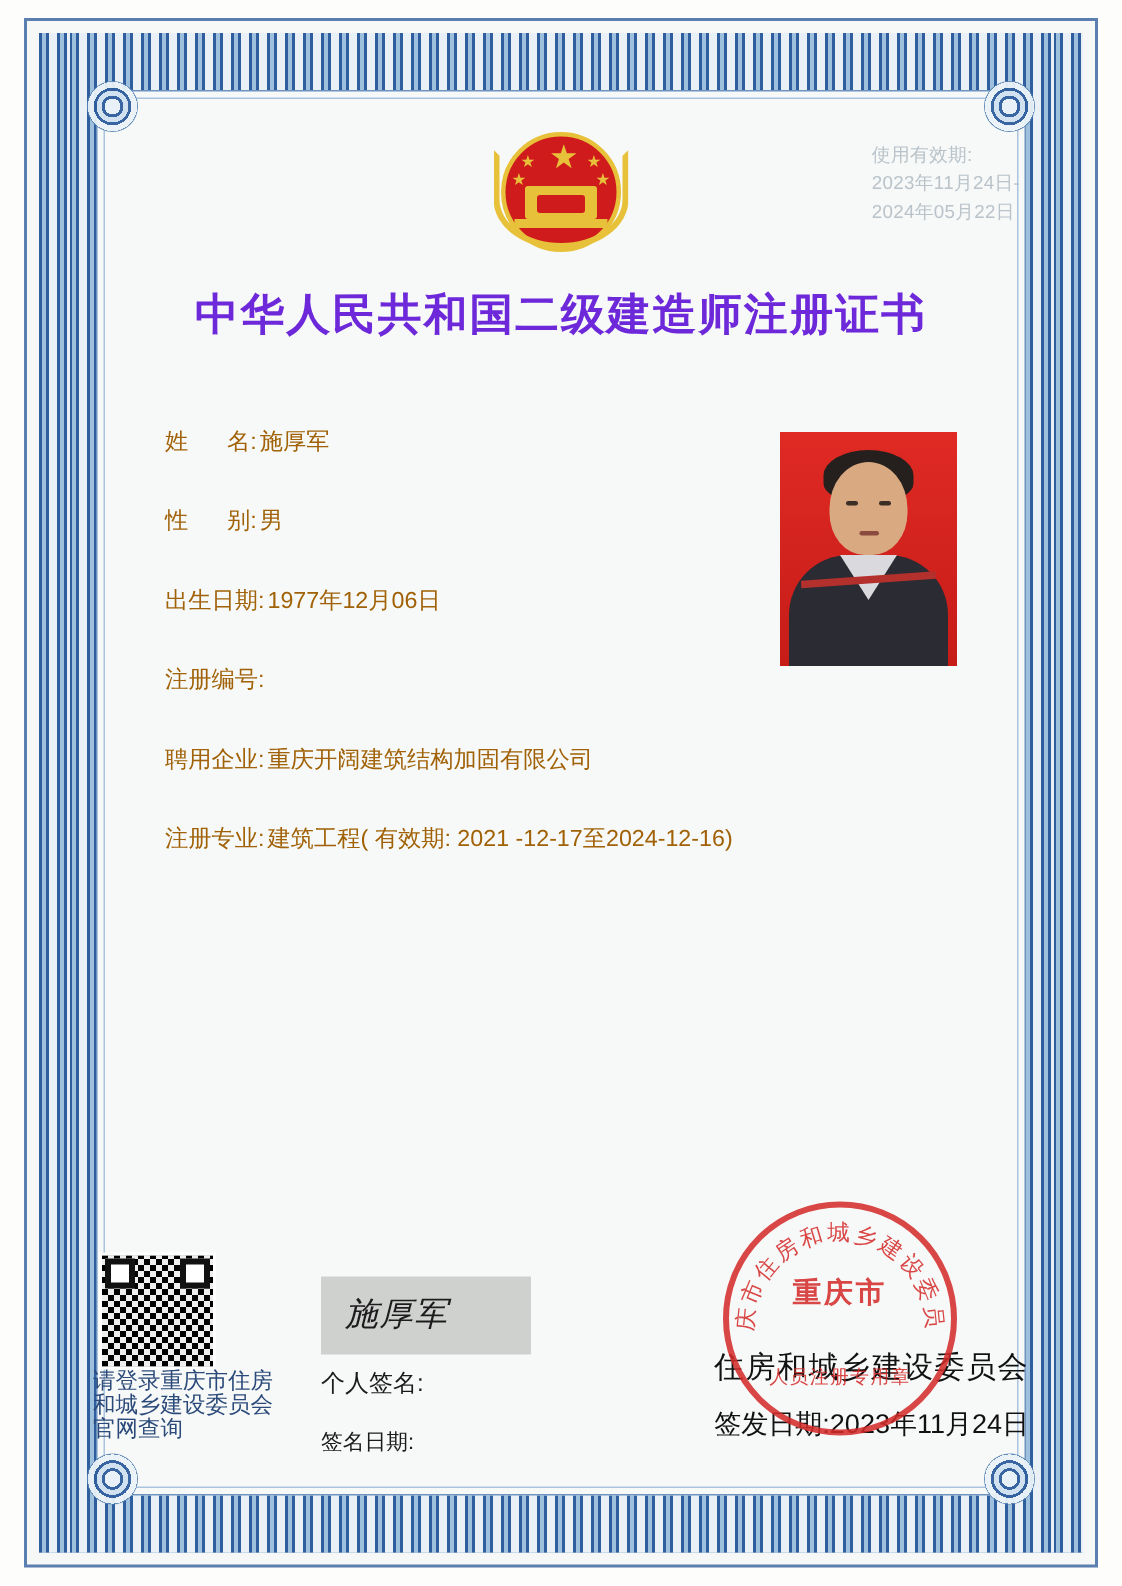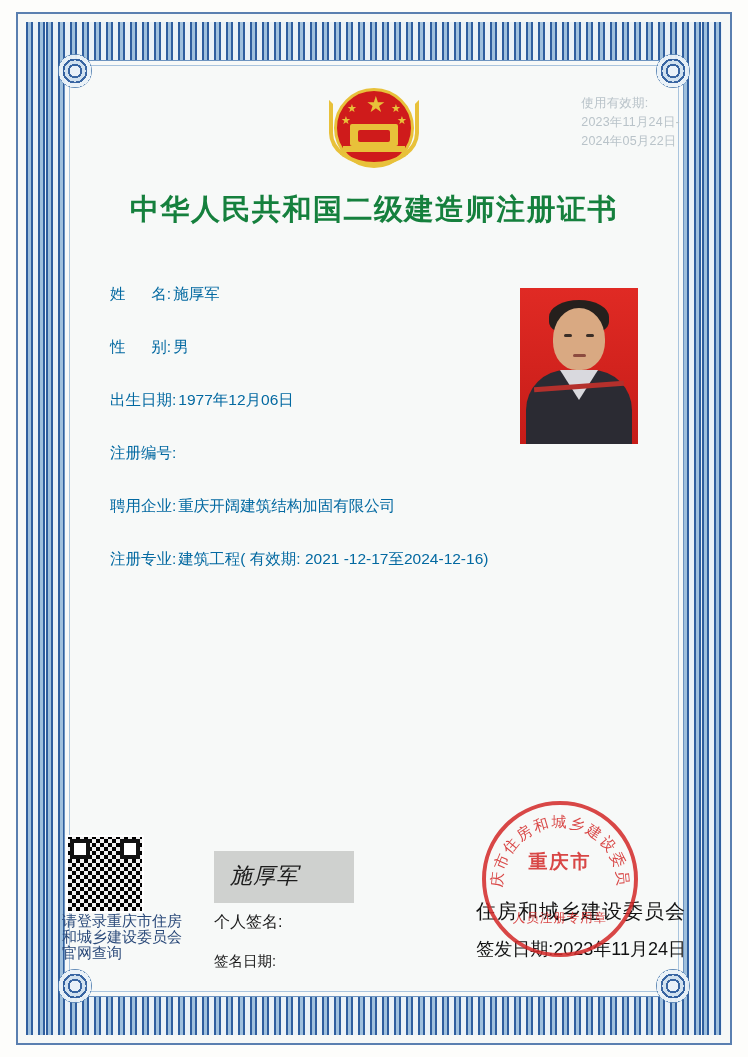--- a/index.html
+++ b/index.html
@@ -179,40 +179,40 @@
     letter-spacing: 0.2px;
   }
 
   
   .title {
     position: absolute;
     left: 0;
     right: 0;
     top: 134px;
     text-align: center;
-    color: #15803d;
+    color: #6d28d9;
     font-size: 29px;
     font-weight: bold;
     letter-spacing: 1.5px;
     font-family: "DejaVu Sans", sans-serif;
   }
 
   
   .fields {
     position: absolute;
     left: 48px;
     top: 228px;
     width: 330px;
   }
   .field {
     display: flex;
     align-items: baseline;
     margin-bottom: 32px;
     font-size: 15.5px;
-    color: #0369a1;
+    color: #a16207;
   }
   .field .lbl {
     white-space: pre;
     font-weight: 500;
   }
   .field .val {
     margin-left: 2px;
   }
   .field.wide { width: 520px; }
 

